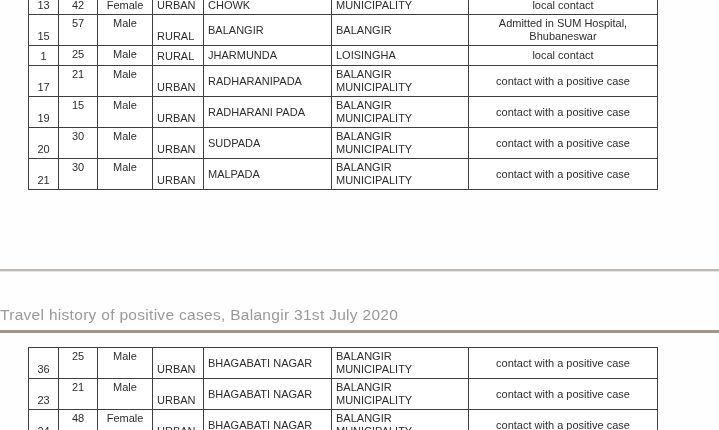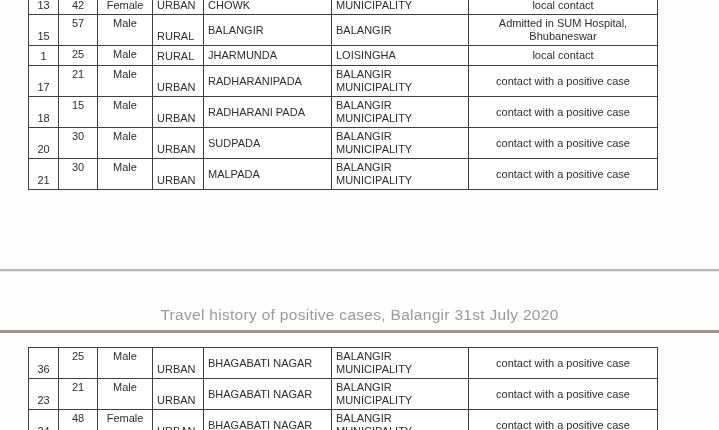--- a/index.html
+++ b/index.html
@@ -67,21 +67,20 @@
   .sep2 {
     top: 330px;
     height: 3px;
     background: var(--sep-bottom-color, #a2938b);
   }
   .section-title {
     position: absolute;
     left: 0;
     top: 305px;
     width: 719px;
-    text-align: center;
     font-size: 15.5px;
     line-height: 20px;
     color: var(--title-color, #9a9a9a);
     letter-spacing: 0.3px;
     font-weight: 400;
   }
 </style>
 </head>
 <body>
 
@@ -129,21 +128,21 @@
           <tr>
             <td class="c-sl">17</td>
             <td class="c-age">21</td>
             <td class="c-gender">Male</td>
             <td class="c-area">URBAN</td>
             <td class="c-place">RADHARANIPADA</td>
             <td class="c-block">BALANGIR MUNICIPALITY</td>
             <td class="c-remark">contact with a positive case</td>
           </tr>
           <tr>
-            <td class="c-sl">18</td>
+            <td class="c-sl">19</td>
             <td class="c-age">15</td>
             <td class="c-gender">Male</td>
             <td class="c-area">URBAN</td>
             <td class="c-place">RADHARANI PADA</td>
             <td class="c-block">BALANGIR MUNICIPALITY</td>
             <td class="c-remark">contact with a positive case</td>
           </tr>
           <tr>
             <td class="c-sl">20</td>
             <td class="c-age">30</td>

